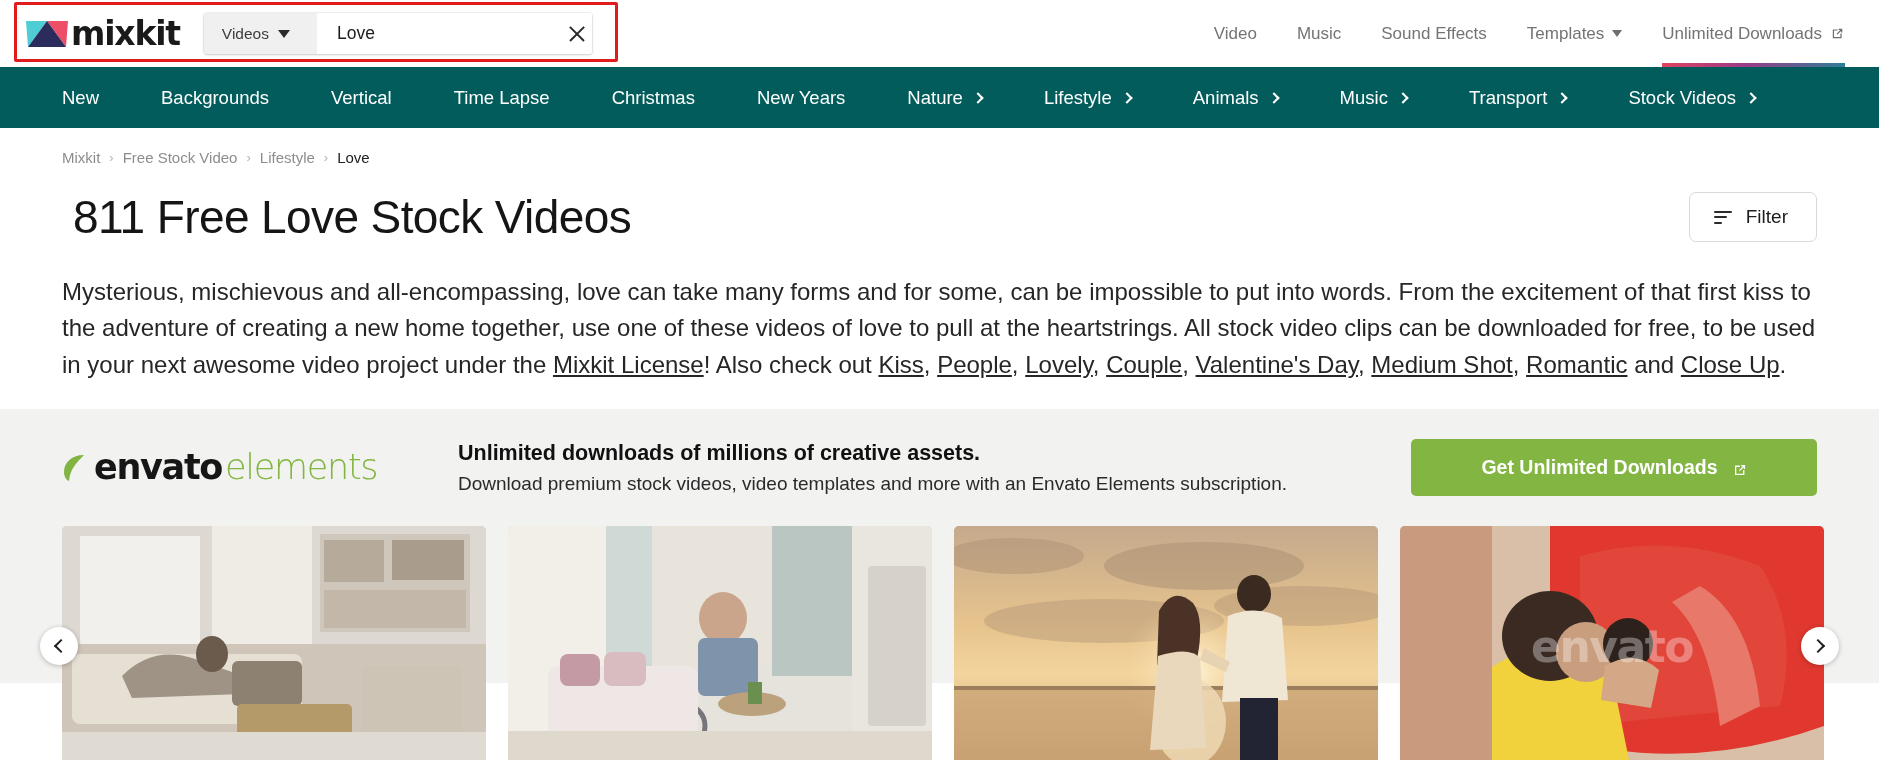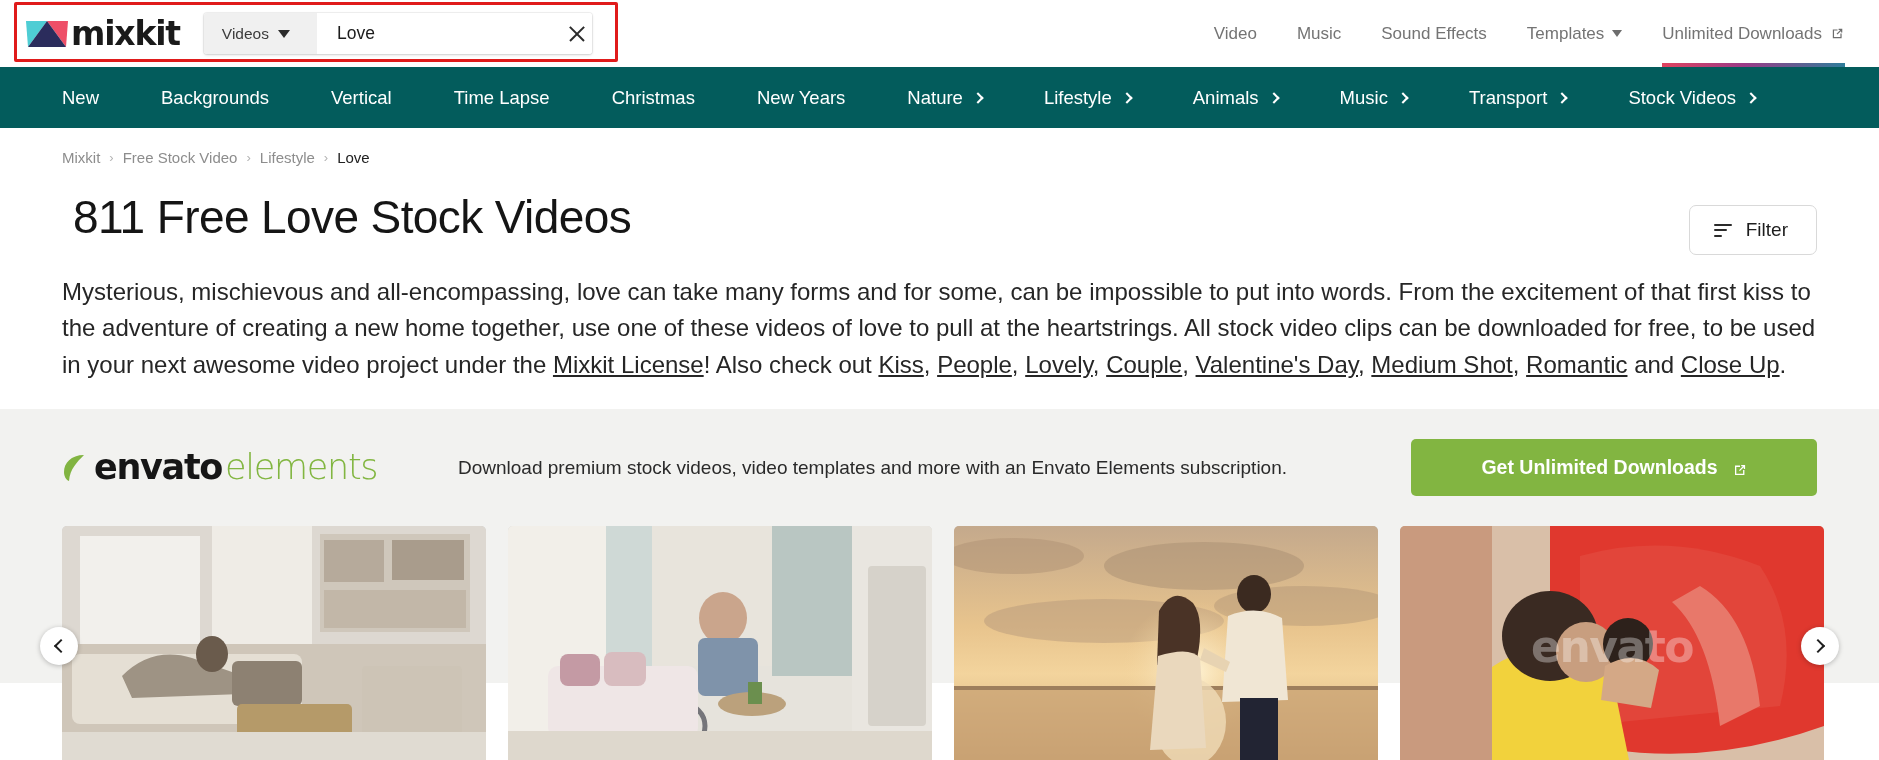--- a/index.html
+++ b/index.html
@@ -216,21 +216,21 @@
     display: flex;
     align-items: center;
     gap: 14px;
     border: 1px solid #d9d9d9;
     border-radius: 7px;
     background: #fff;
     padding: 13px 28px 13px 24px;
     font-size: 19px;
     color: #1d1d1d;
     cursor: pointer;
-    margin-top: 25px;
+    margin-top: 12px;
   }
   .filter-icon {
     display: inline-flex;
     flex-direction: column;
     gap: 3.5px;
     width: 18px;
   }
   .filter-icon i { display: block; height: 2px; background: #2b2b2b; border-radius: 1px; }
   .filter-icon i:nth-child(1) { width: 18px; }
   .filter-icon i:nth-child(2) { width: 13px; }
@@ -514,20 +514,21 @@
       <span class="leaf">
         <svg viewBox="0 0 26 30" width="26" height="30" aria-hidden="true">
           <path d="M22 2C9 2 2 10 2 19c0 4 2 8 5 9 1-12 8-19 15-26z" fill="#81b441"></path>
         </svg>
       </span>
       <span class="envato-word">envato</span>
       <span class="elements-word">elements</span>
     </div>
 
     <div class="promo-copy">
+      <p class="promo-h">Unlimited downloads of millions of creative assets.</p>
       <p class="promo-p">Download premium stock videos, video templates and more with an Envato Elements subscription.</p>
     </div>
 
     <button class="promo-cta">
       <span>Get Unlimited Downloads</span>
       <span class="ext-icon">
         <svg viewBox="0 0 16 16" width="16" height="16" aria-hidden="true">
           <path d="M3 3.6h5v1.3H4.3v6.8h6.8V8h1.3v5H3z" fill="#ffffff"></path>
           <path d="M9.2 3h3.9v3.9h-1.3V5.2L7.9 9.1 7 8.2l3.9-3.9H9.2z" fill="#ffffff"></path>
         </svg>

